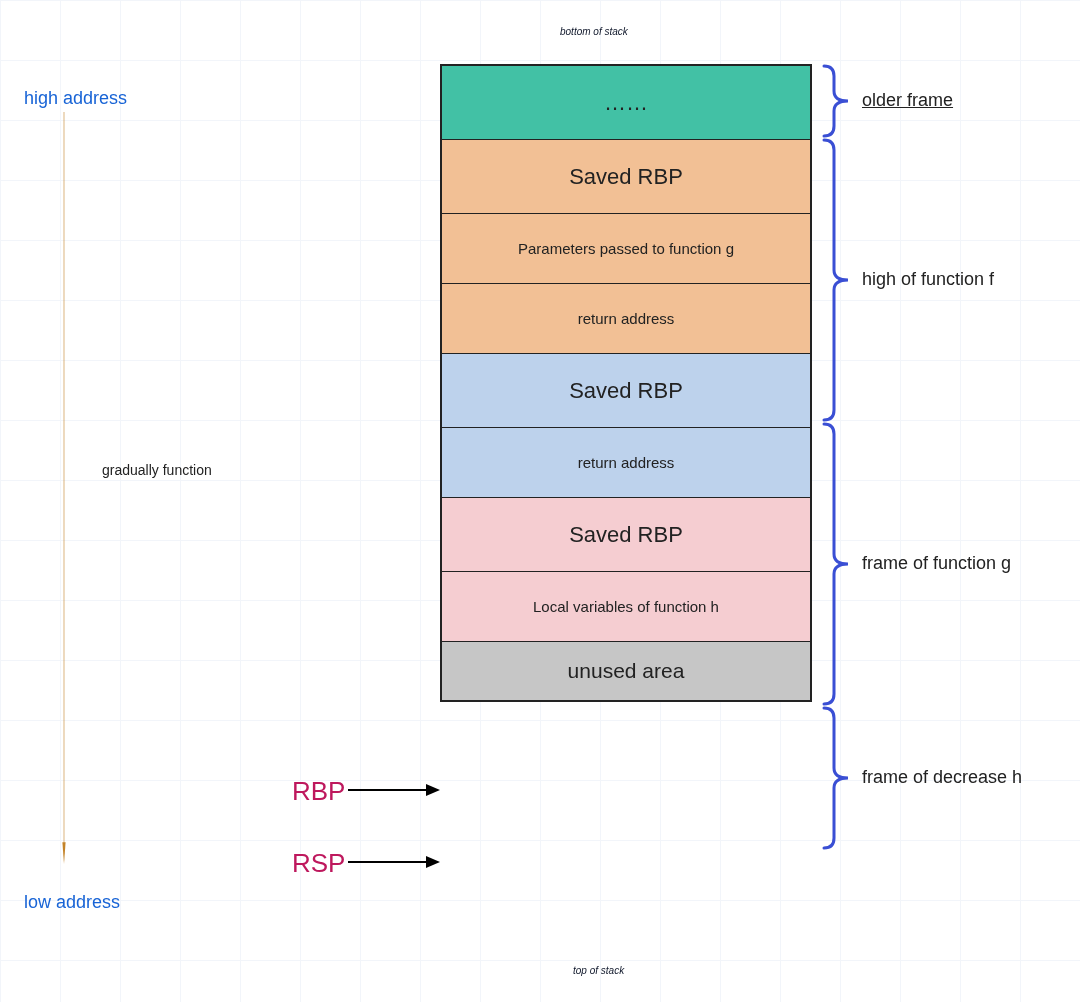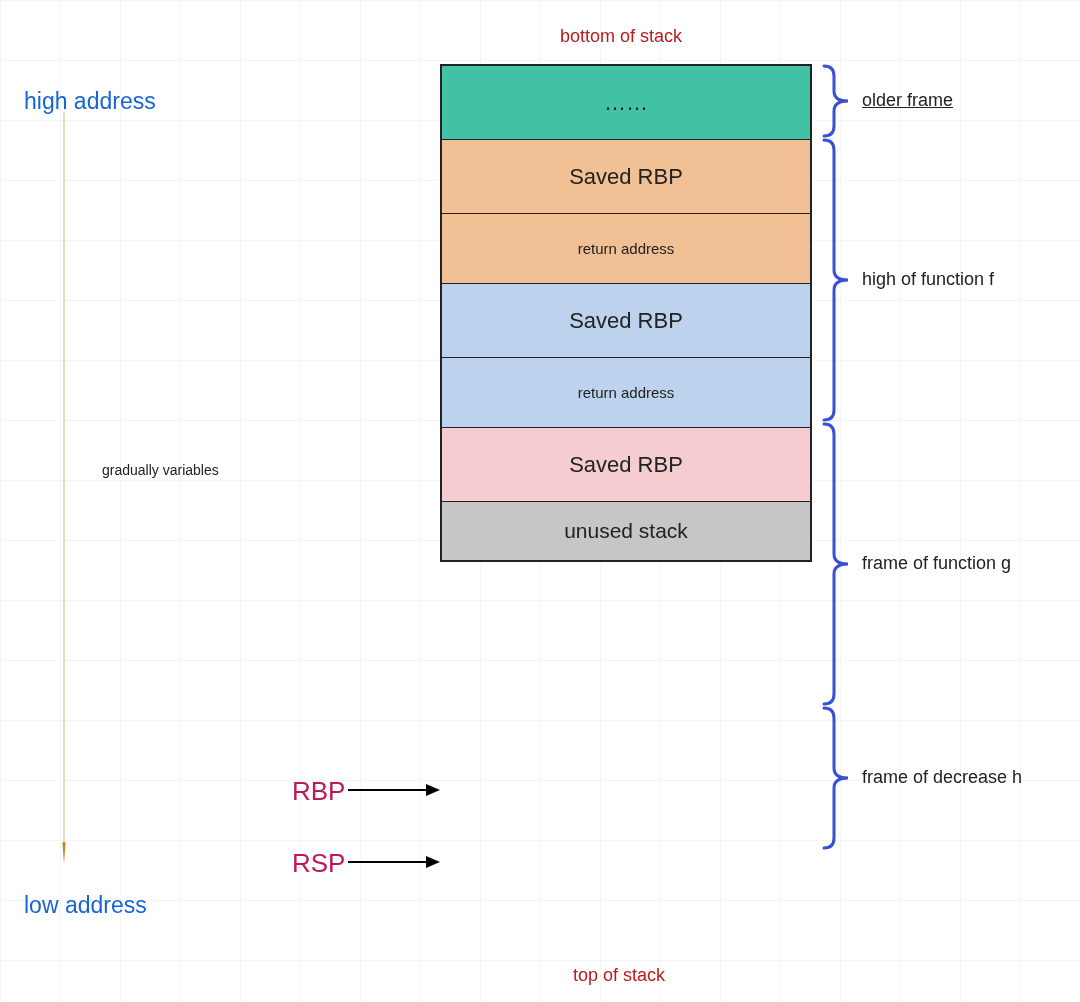--- a/index.html
+++ b/index.html
@@ -16,30 +16,31 @@
     background-image:
       linear-gradient(#f2f5fa 1px, transparent 1px),
       linear-gradient(90deg, #f2f5fa 1px, transparent 1px);
     background-size: 60px 60px;
     z-index: 0;
   }
   .canvas { position: absolute; inset: 0; z-index: 1; }
 
   .bottom-label, .top-label {
     position: absolute;
-    color: #b91c1c;
-    font-size: 18px;
+    color: #0f172a;
+    font-size: 10px;
+    font-style: italic;
   }
   .bottom-label { top: 26px; left: 560px; }
   .top-label    { top: 965px; left: 573px; }
 
   .high-addr, .low-addr {
     position: absolute;
     color: #1864d6;
-    font-size: 23px;
+    font-size: 18px;
     left: 24px;
   }
   .high-addr { top: 88px; }
   .low-addr  { top: 892px; }
 
   .decrease-label {
     position: absolute;
     top: 462px; left: 102px;
     font-size: 14px;
     color: #222;
@@ -109,35 +110,37 @@
 <body>
 
 <div class="grid-bg"></div>
 <div class="canvas">
 
   <div class="bottom-label">bottom of stack</div>
   <div class="top-label">top of stack</div>
 
   <div class="high-addr">high address</div>
   <div class="low-addr">low address</div>
-  <div class="decrease-label">gradually variables</div>
+  <div class="decrease-label">gradually function</div>
 
   <svg class="addr-arrow" viewBox="0 0 20 760" preserveAspectRatio="none">
     <line x1="10" y1="0" x2="10" y2="740" stroke="#c48328" stroke-width="3"></line>
     <polygon points="10,760 2,738 18,738" fill="#c48328"></polygon>
   </svg>
 
   <div class="stack" id="stack">
       <div class="cell c-teal h-big">……</div>
       <div class="cell c-orange h-big">Saved RBP</div>
+      <div class="cell c-orange h-mid">Parameters passed to function g</div>
       <div class="cell c-orange h-mid">return address</div>
       <div class="cell c-blue h-big">Saved RBP</div>
       <div class="cell c-blue h-mid">return address</div>
       <div class="cell c-pink h-big">Saved RBP</div>
-      <div class="cell c-gray h-small big-text">unused stack</div>
+      <div class="cell c-pink h-mid">Local variables of function h</div>
+      <div class="cell c-gray h-small big-text">unused area</div>
     </div>
 
   <div class="ptr-label" style="top:776px">RBP</div>
   <svg class="ptr-arrow" style="top:780px" viewBox="0 0 92 20">
     <line x1="0" y1="10" x2="80" y2="10" stroke="#000" stroke-width="2"></line>
     <polygon points="92,10 78,4 78,16" fill="#000"></polygon>
   </svg>
 
   <div class="ptr-label" style="top:848px">RSP</div>
   <svg class="ptr-arrow" style="top:852px" viewBox="0 0 92 20">

